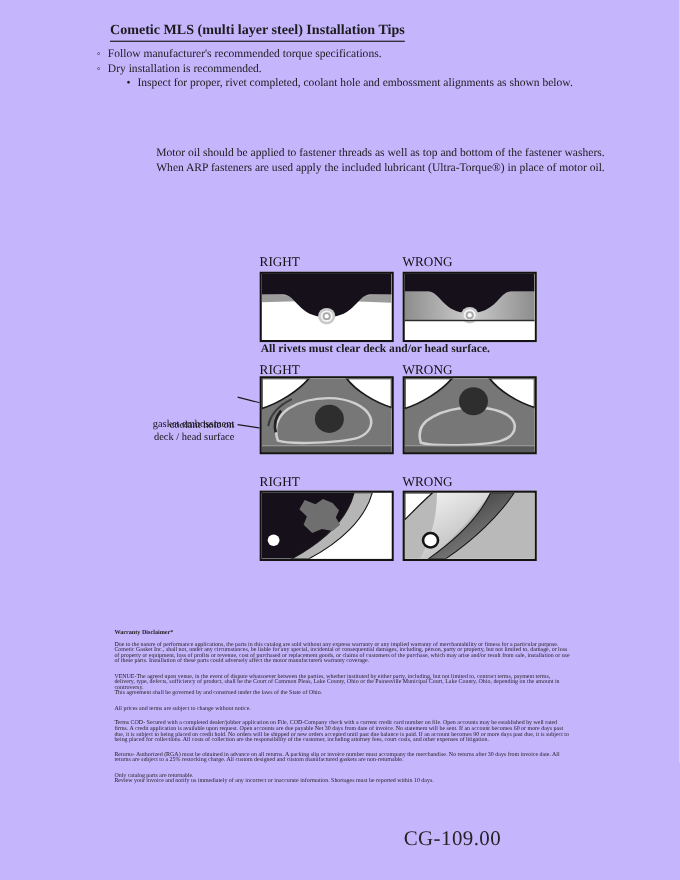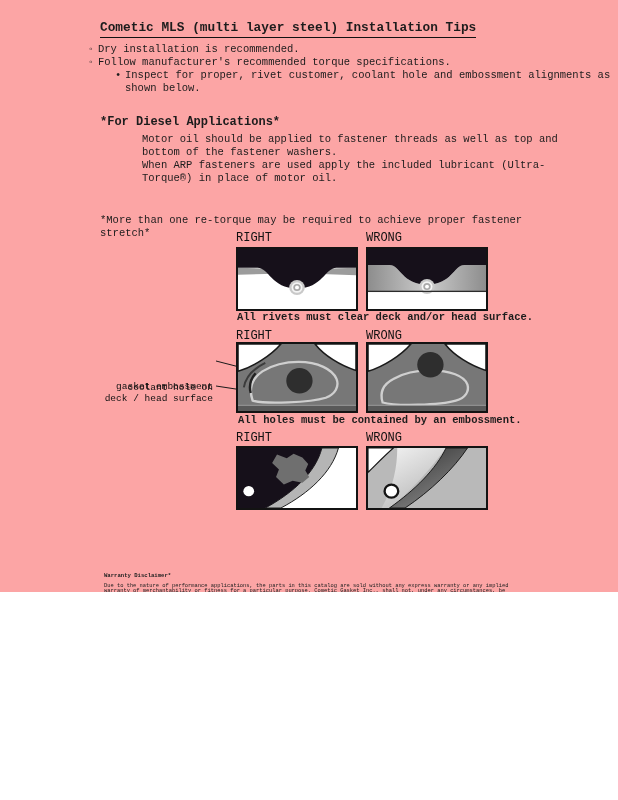--- a/index.html
+++ b/index.html
@@ -1,17 +1,17 @@
 <!DOCTYPE html>
 <html><head>
 <meta charset="utf-8">
 <style>
   html,body{margin:0;padding:0;background:#ffffff;}
-  .page{position:relative;width:618px;height:592px;background:#fca5a5;overflow:hidden;
-        font-family:Liberation Mono, monospace;color:#1c1c1c;}
+  .page{position:relative;width:618px;height:800px;background:#c4b5fd;overflow:hidden;
+        font-family:Liberation Serif, serif;color:#1c1c1c;}
 
   .title{position:absolute;left:100px;top:20px;margin:0;font-size:12.8px;font-weight:bold;
          border-bottom:1.6px solid #111;padding-bottom:2px;display:inline-block;}
 
   .bullets{position:absolute;left:88px;top:43px;font-size:10.5px;line-height:13.1px;}
   .bullet{position:relative;padding-left:10px;}
   .bullet::before{content:"◦";position:absolute;left:0;top:0;font-size:10px;}
   .bullet.sub{margin-left:27px;}
   .bullet.sub::before{content:"•";font-size:10.5px;}
 
@@ -35,29 +35,27 @@
   .code{position:absolute;left:367px;top:752px;font-size:19px;color:#242424;letter-spacing:0.4px;}
 </style>
 </head>
 <body>
 
 <div class="page">
 
   <h1 class="title">Cometic MLS (multi layer steel) Installation Tips</h1>
 
   <div class="bullets">
+    <div class="bullet">Follow manufacturer's recommended torque specifications.</div>
     <div class="bullet">Dry installation is recommended.</div>
-    <div class="bullet">Follow manufacturer's recommended torque specifications.</div>
-    <div class="bullet sub">Inspect for proper, rivet customer, coolant hole and embossment alignments as shown below.</div>
+    <div class="bullet sub">Inspect for proper, rivet completed, coolant hole and embossment alignments as shown below.</div>
   </div>
 
-  <h2 class="h2" style="top:115px;">*For Diesel Applications*</h2>
   <p class="para" style="top:133px;margin-left:42px;">Motor oil should be applied to fastener threads as well as top and bottom of the fastener washers.
 When ARP fasteners are used apply the included lubricant (Ultra-Torque®) in place of motor oil.</p>
-  <p class="para" style="top:214px;">*More than one re-torque may be required to achieve proper fastener stretch*</p>
 
   <div class="figlabelrow" style="left:0;top:231px;width:618px;">
     <span class="figlabel" style="left:236px;">RIGHT</span>
     <span class="figlabel" style="left:366px;">WRONG</span>
   </div>
   <div class="figbox" style="left:236px;top:247px;height:64px;">
     <svg viewBox="0 0 121 64" preserveAspectRatio="none">
       <rect x="0" y="0" width="121" height="64" fill="#ffffff"></rect>
       <polygon points="0,20 34,21 50,26 0,27.5" fill="#9c9c9c"></polygon>
       <polygon points="121,20 87,21 71,26 121,28" fill="#9c9c9c"></polygon>
@@ -118,21 +116,20 @@
     <svg viewBox="0 0 121 71" preserveAspectRatio="none">
       <rect x="0" y="0" width="121" height="71" fill="#777777"></rect>
       <path d="M0,0 H44 C34,12 16,24 0,29 Z" fill="#ffffff" stroke="#1a1a1a" stroke-width="1.6"></path>
       <path d="M121,0 H79 C88,12 105,23 121,28 Z" fill="#ffffff" stroke="#1a1a1a" stroke-width="1.6"></path>
       <path d="M15,62 C12,52 15,43 26,37 C38,30 52,28 64,28 C84,28 99,34 102,43 C104,50 100,57 90,60 C74,65 28,66 15,62 Z" stroke="#cfcfcf" stroke-width="2.4" fill="none"></path>
       <circle cx="64" cy="22" r="13.5" fill="#2e2e2e"></circle>
       <rect x="0" y="64.5" width="121" height="1" fill="#a5a5a5"></rect>
       <rect x="0" y="65.5" width="121" height="5.5" fill="#595959"></rect>
     </svg>
   </div>
-  <p class="caption" style="left:238px;top:415px;font-weight:bold;">All holes must be contained by an embossment.</p>
 
   <div class="figlabelrow" style="left:0;top:431px;width:618px;">
     <span class="figlabel" style="left:236px;">RIGHT</span>
     <span class="figlabel" style="left:366px;">WRONG</span>
   </div>
   <div class="figbox" style="left:236px;top:446px;height:64px;">
     <svg viewBox="0 0 121 64" preserveAspectRatio="none">
       <rect x="0" y="0" width="121" height="64" fill="#ffffff"></rect>
       <path d="M86,0 H103 C96,26 73,48 44,64 H28 C58,47 80,25 86,0 Z" fill="#b5b5b5" stroke="#161616" stroke-width="1"></path>
       <path d="M0,0 H86 C80,25 58,47 28,64 H0 Z" fill="#16101a"></path>

